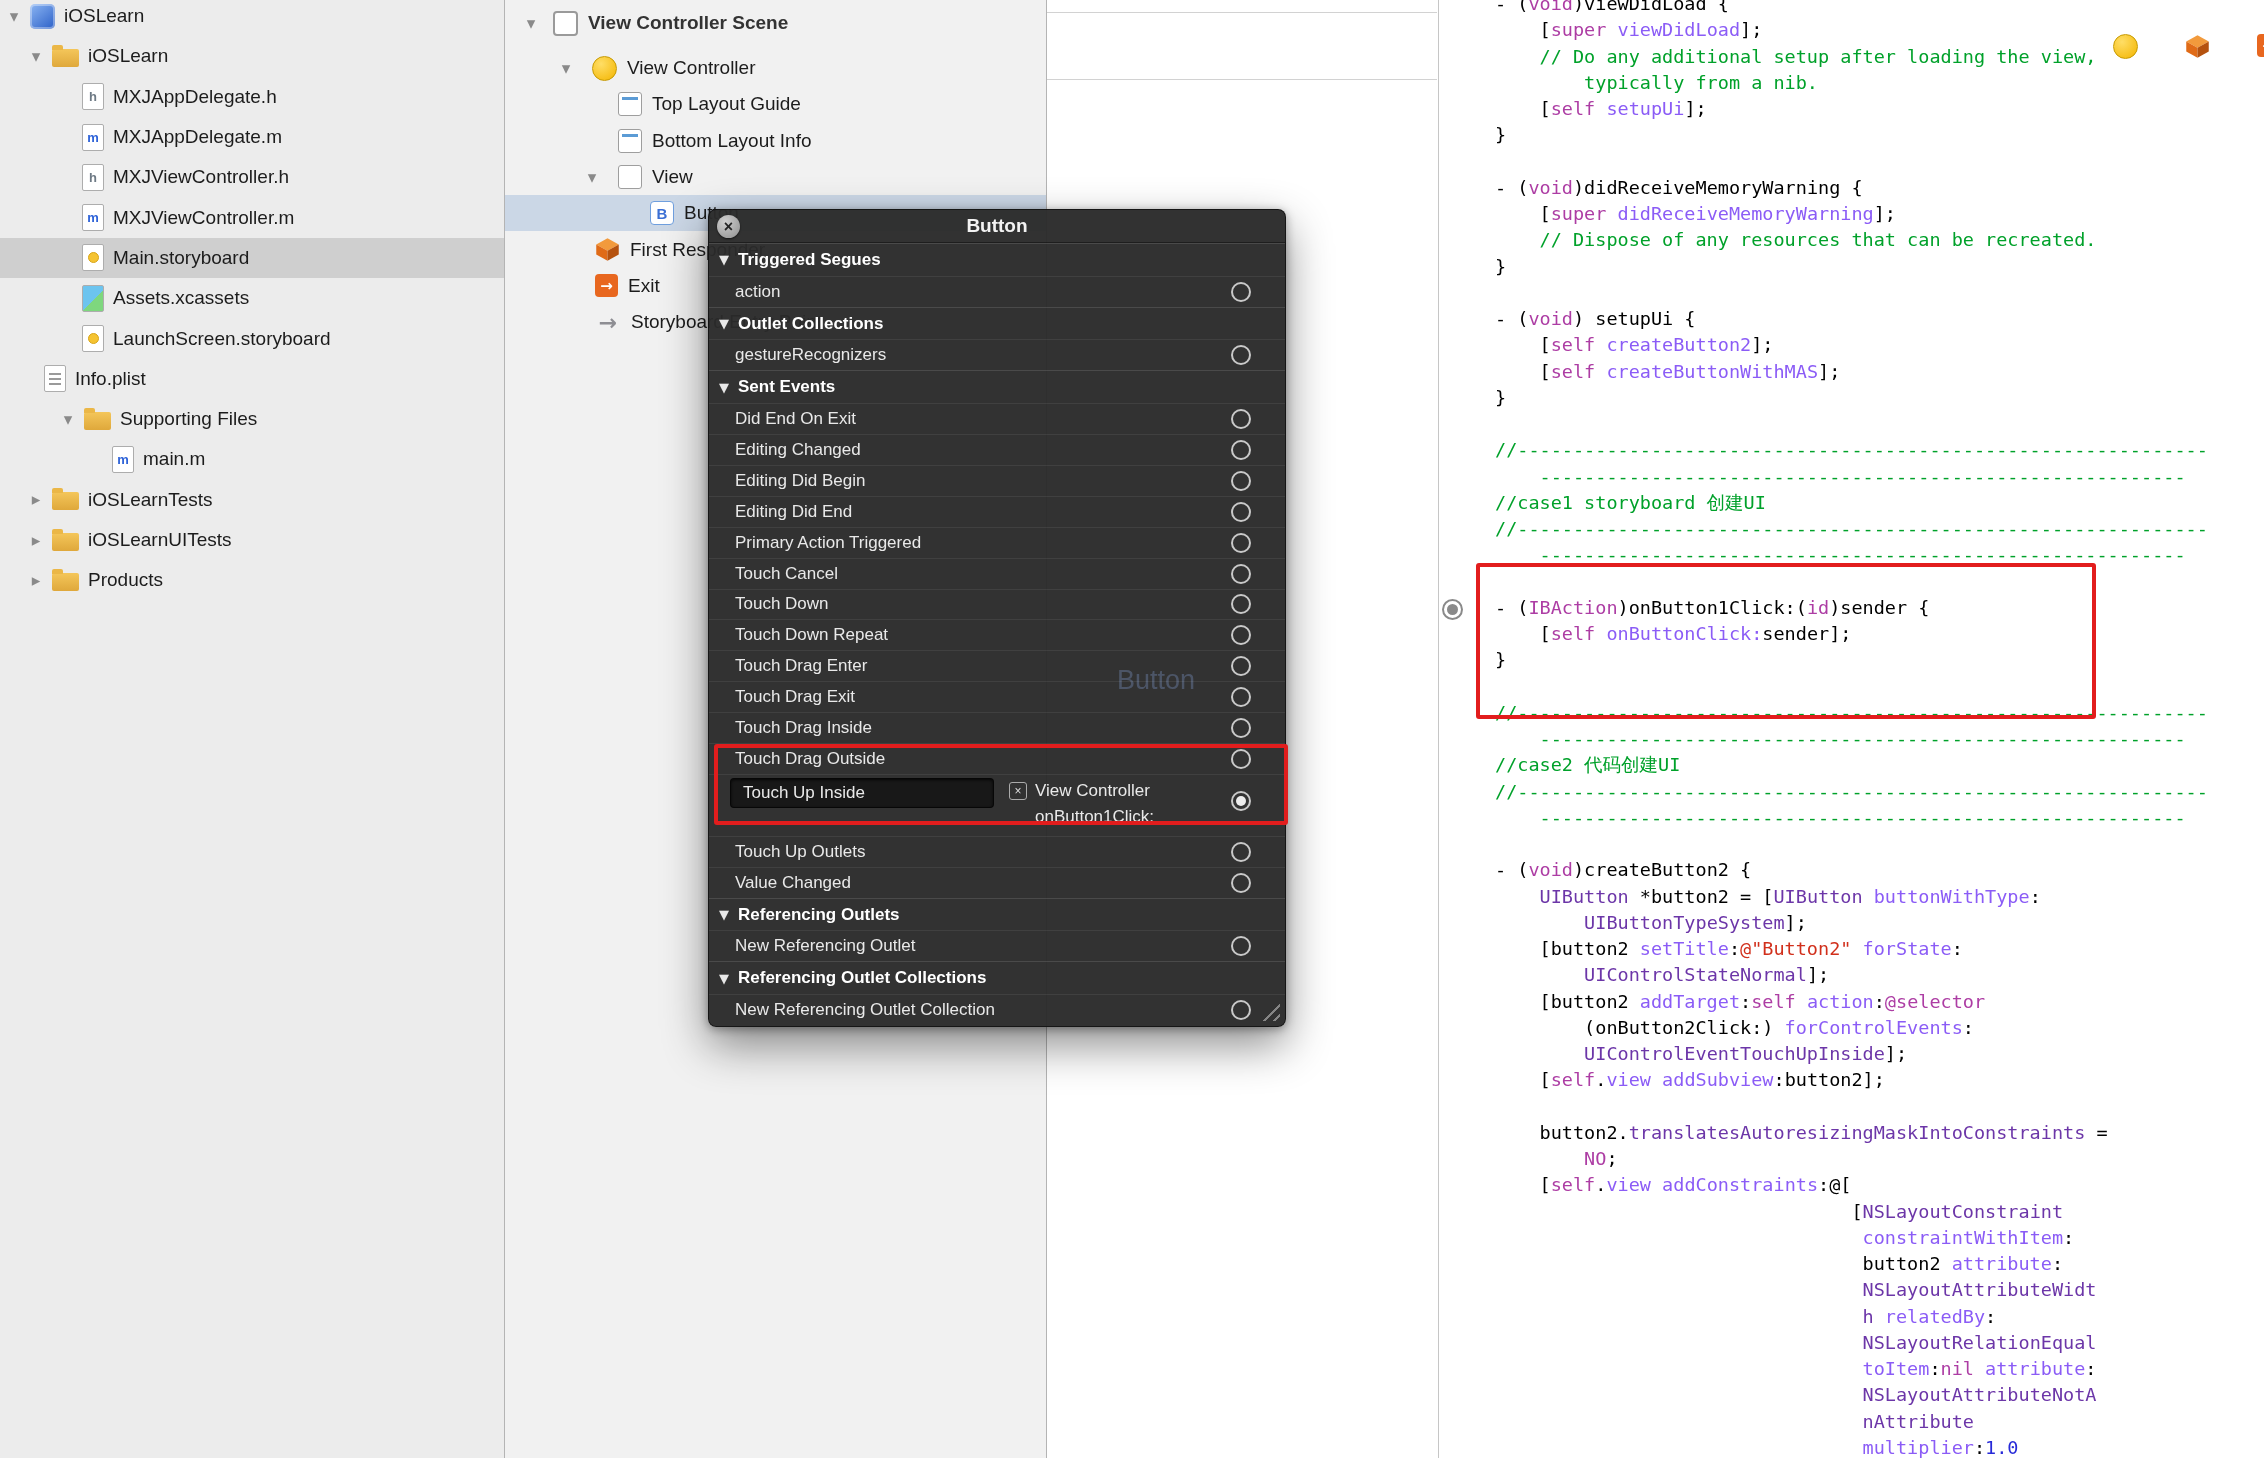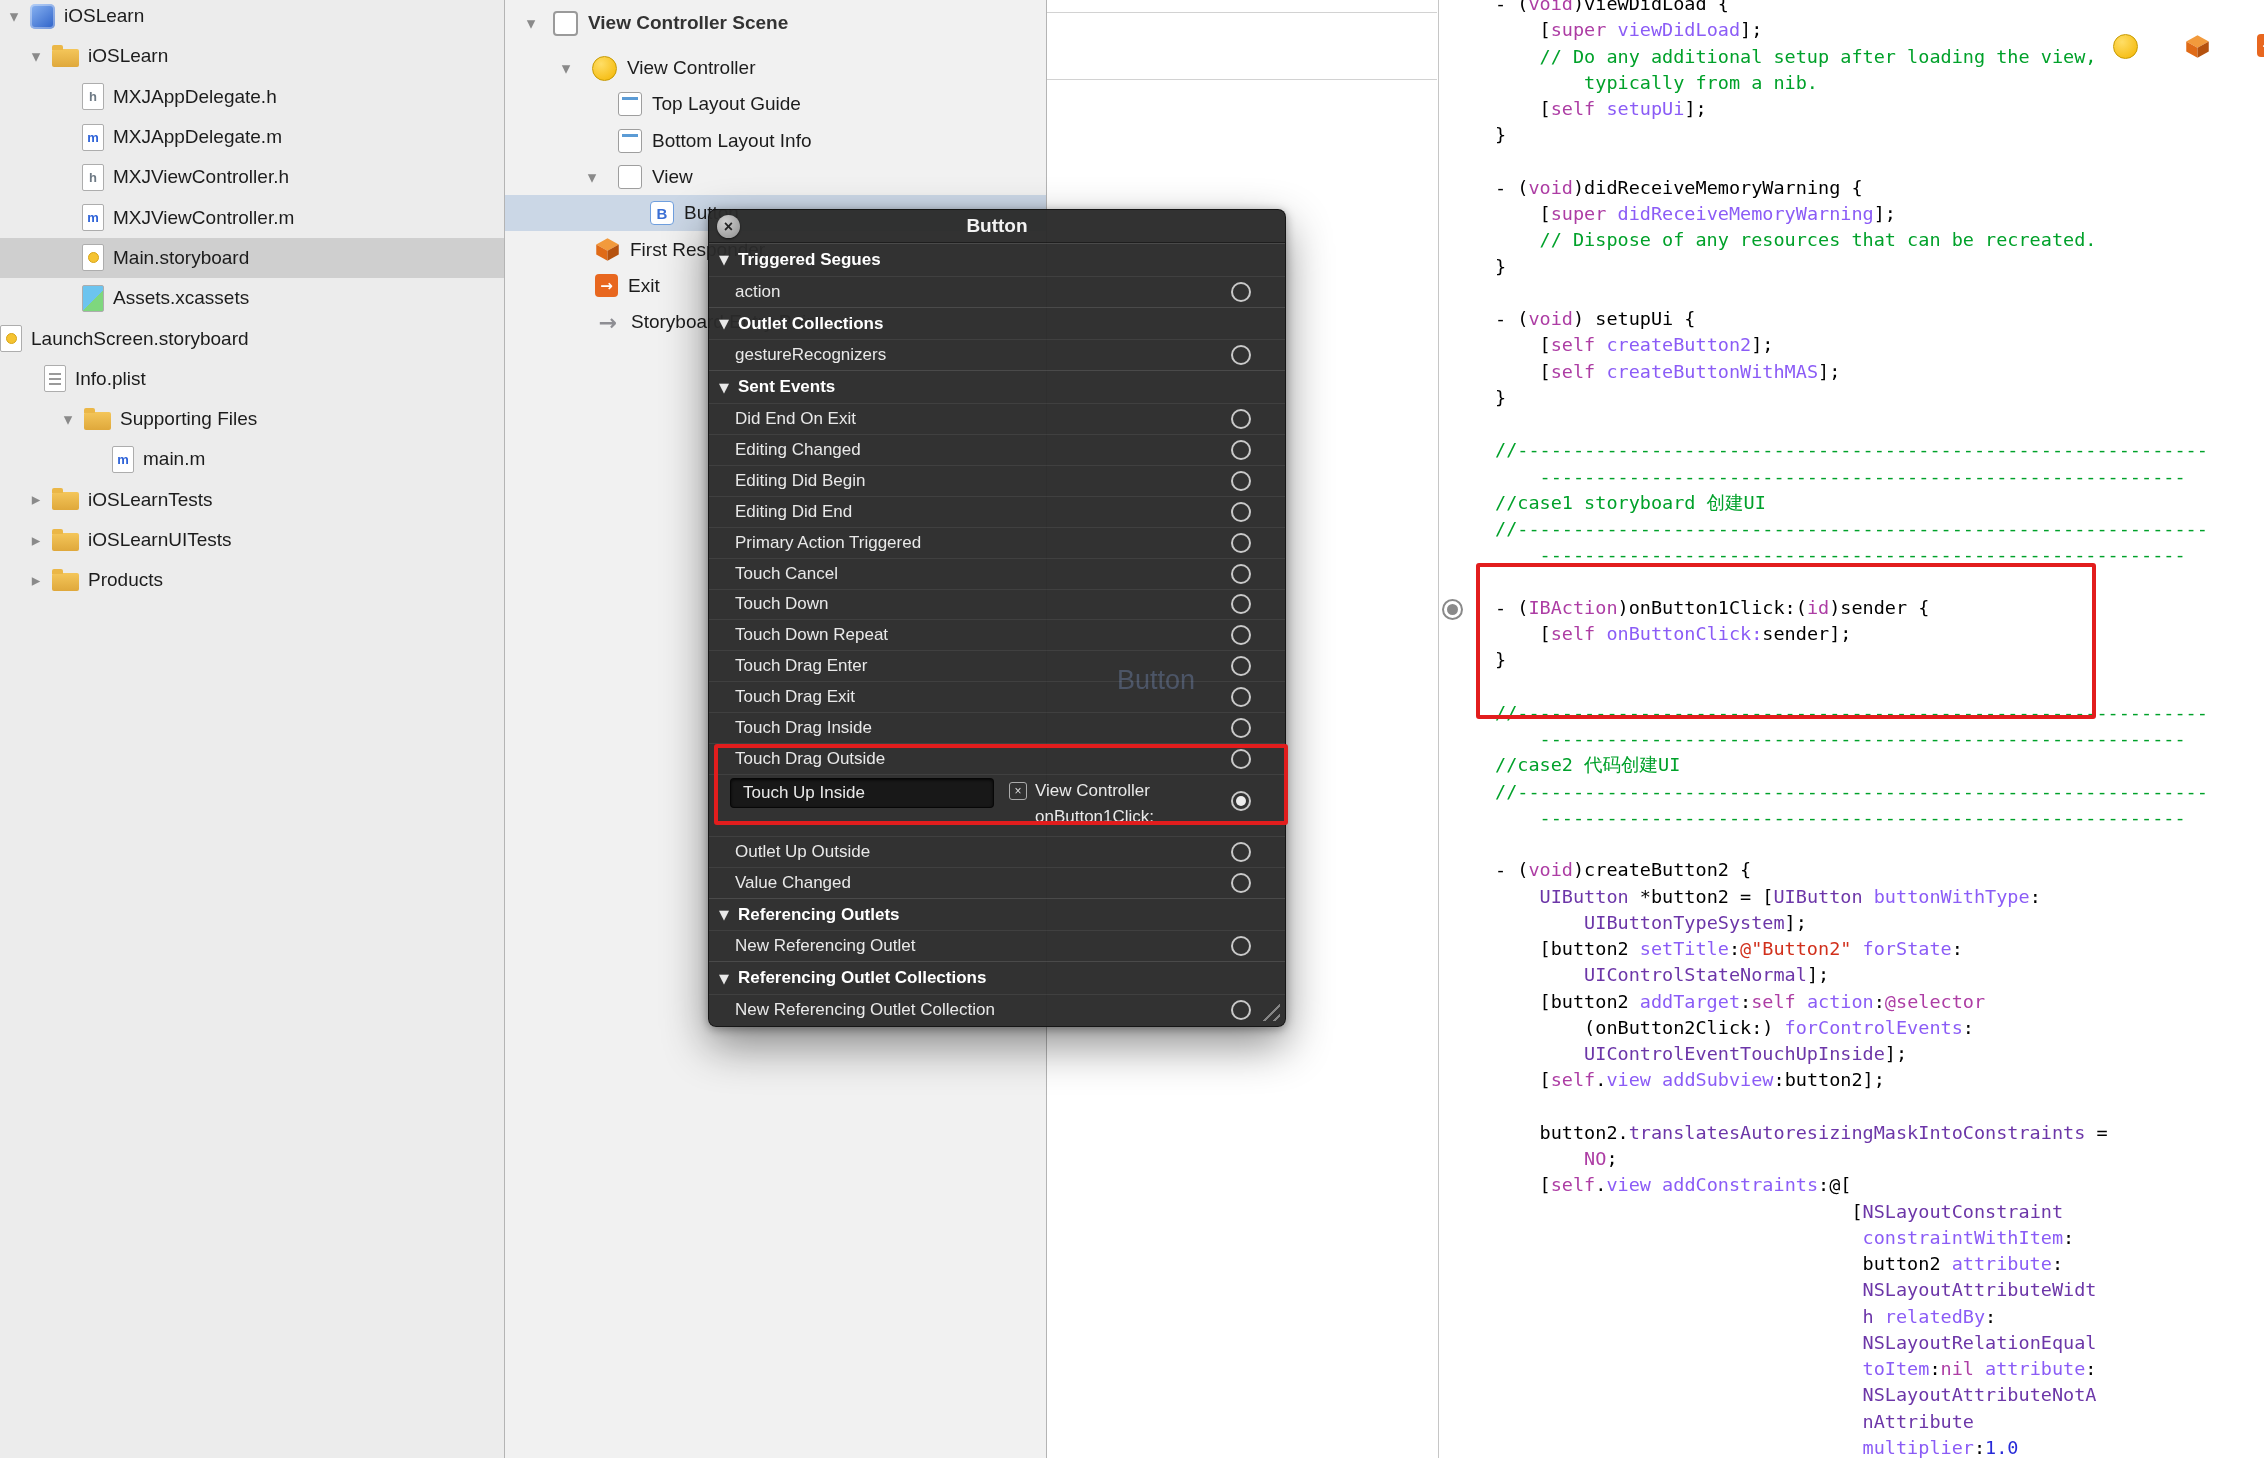--- a/index.html
+++ b/index.html
@@ -120,21 +120,21 @@
           <span class="lbl">MXJViewController.m</span>
         </div>
         <div class="nav-row sel" style="padding-left: 82px;">
           <span class="ic ic-sb ic-doc"></span>
           <span class="lbl">Main.storyboard</span>
         </div>
         <div class="nav-row" style="padding-left: 82px;">
           <span class="ic ic-assets ic-doc"></span>
           <span class="lbl">Assets.xcassets</span>
         </div>
-        <div class="nav-row" style="">
+        <div class="nav-row" style="padding-left: 82px;">
           <span class="ic ic-sb ic-doc"></span>
           <span class="lbl">LaunchScreen.storyboard</span>
         </div>
         <div class="nav-row" style="padding-left: 44px;">
           <span class="ic ic-plist ic-doc"></span>
           <span class="lbl">Info.plist</span>
         </div>
         <div class="nav-row" style="padding-left: 84px;">
           <span class="chev" style="left: 58px;">▾</span>
           <span class="ic ic-folder"></span>
@@ -314,21 +314,21 @@
           <span class="conn">
             <span class="conn-l1">
               <span class="xbox">×</span>
               <span>View Controller</span>
             </span>
             <span class="conn-l2">onButton1Click:</span>
           </span>
           <span class="radio filled"></span>
         </div>
         <div class="hud-row">
-          <span class="hud-lbl">Outlet Up Outside</span>
+          <span class="hud-lbl">Touch Up Outlets</span>
           <span class="radio"></span>
         </div>
         <div class="hud-row">
           <span class="hud-lbl">Value Changed</span>
           <span class="radio"></span>
         </div>
         <div class="hud-hdr">
           <span class="tri">▼</span>
           <span>Referencing Outlets</span>
         </div>

